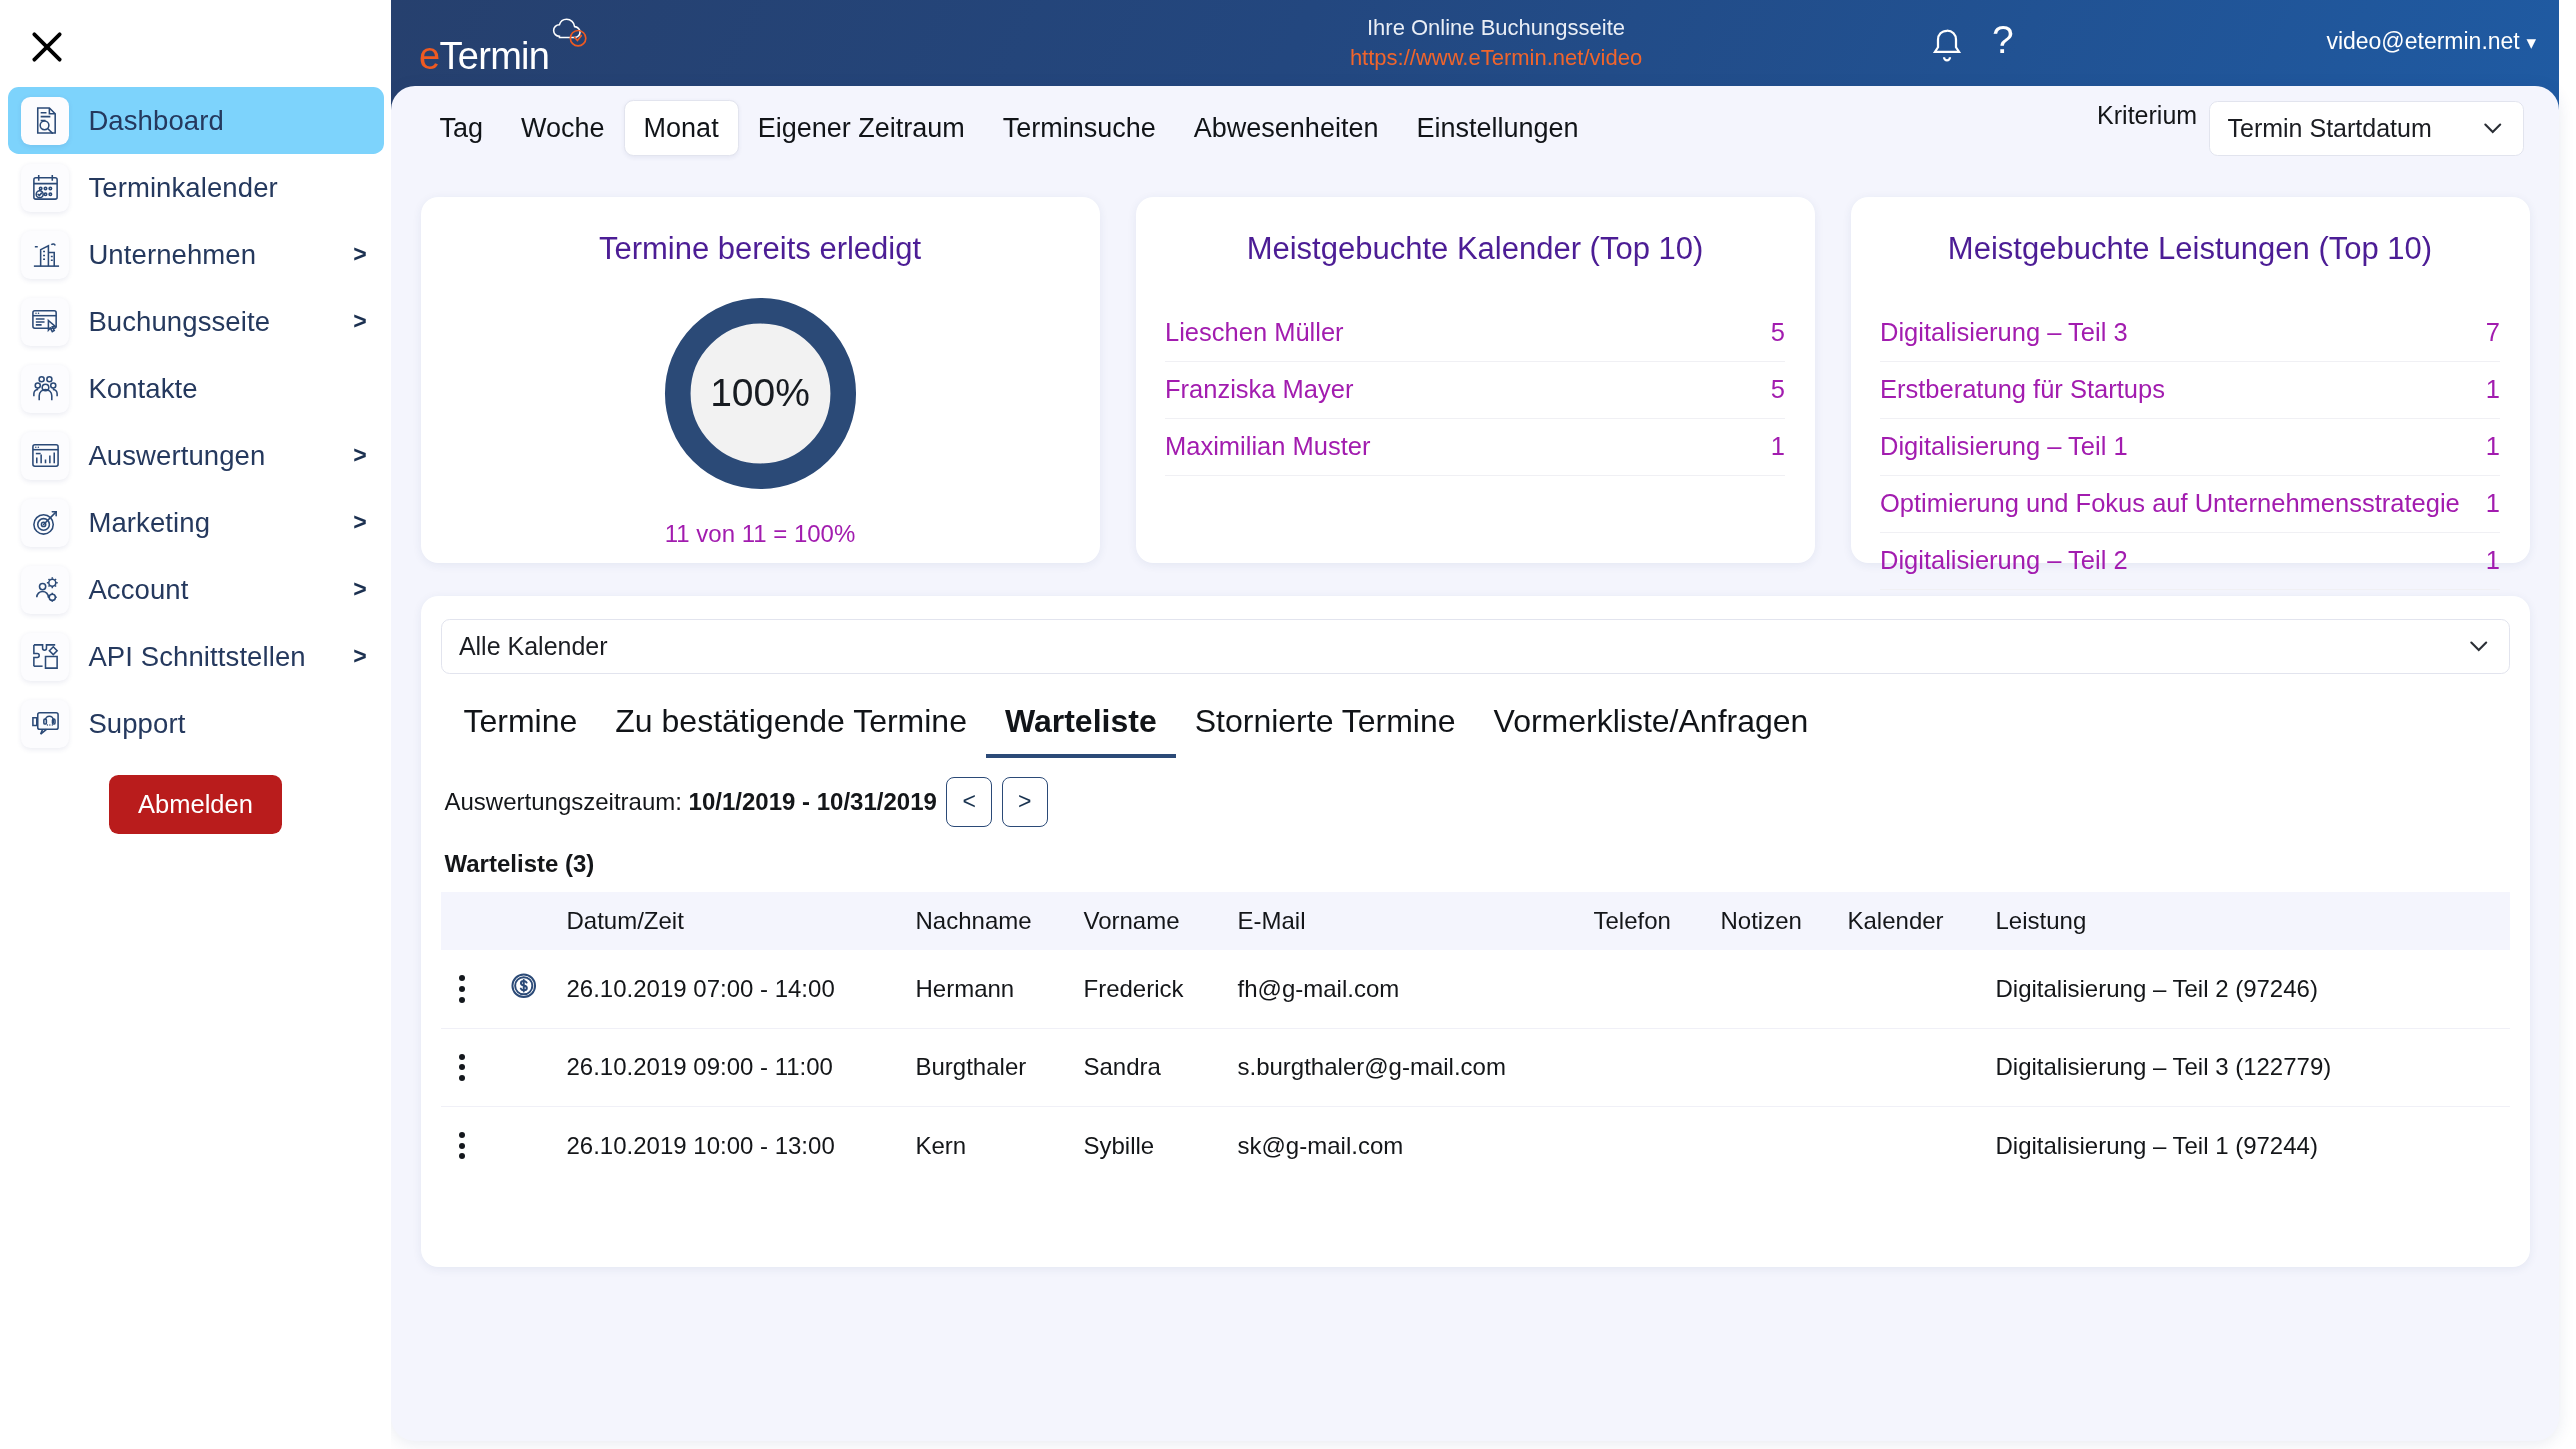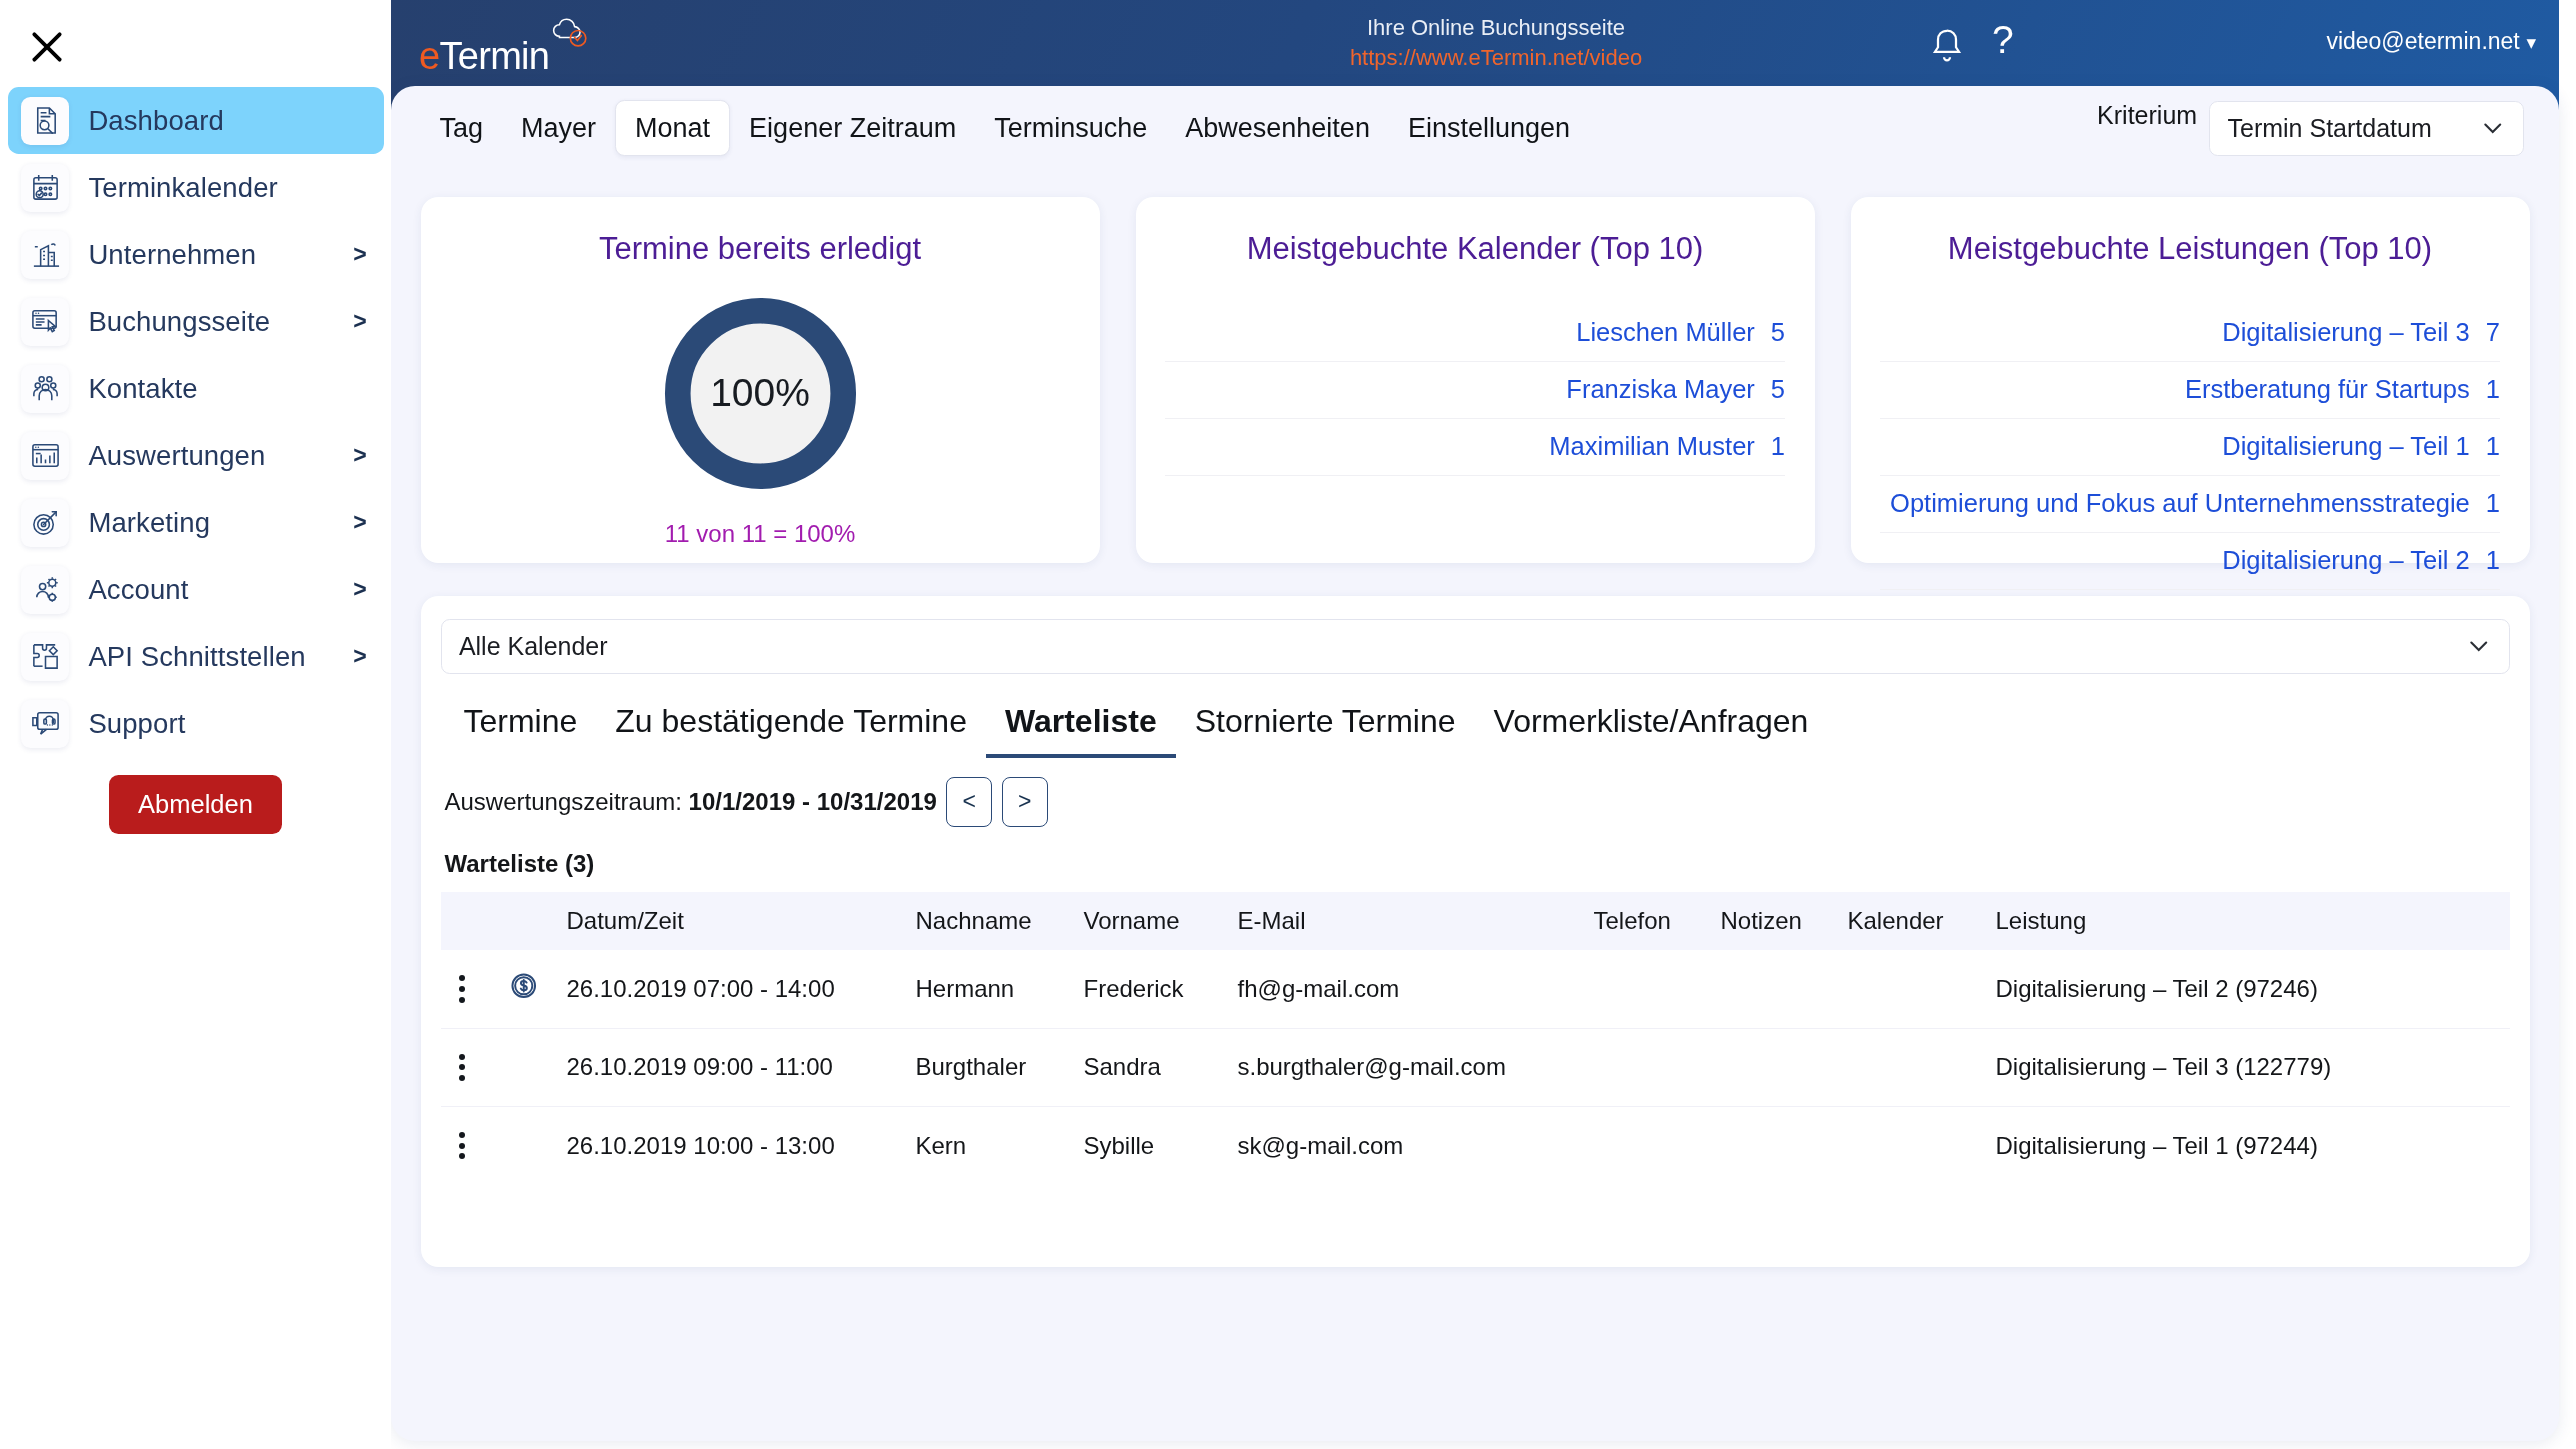--- a/index.html
+++ b/index.html
@@ -128,21 +128,21 @@
   .donut svg { width: 197px; height: 197px; display:block; }
   .donut .pct {
     position: absolute; inset: 0; display: flex; align-items: center; justify-content: center;
     font-size: 39px; color: #181c21;
   }
   .donut-sub { margin-top: 28px; font-size: 24px; color: #a21caf; }
 
   .rank-list { margin-top: 38px; }
   .rank-row {
     display: flex; align-items: center; height: 57px;
-    border-bottom: 1.3px solid #f0f0f4; font-size: 25.5px; color: #1d4ed8; text-align: right;
+    border-bottom: 1.3px solid #f0f0f4; font-size: 25.5px; color: #a21caf;
   }
   .rank-row:first-child { border-top: none; }
   .rank-name { flex: 1 1 auto; white-space: nowrap; }
   .rank-val { flex: 0 0 auto; padding-left: 16px; }
 
   
   .lower {
     position: absolute; left: 29.5px; top: 510px; width: 2109px; height: 671px;
     background: #ffffff; border-radius: 17.4px; box-shadow: 0 2px 9.4px rgba(40,60,120,.08);
     padding: 20px 20px 0 20px;
@@ -386,21 +386,21 @@
 
   <div class="hdr-user">
     <span>video@etermin.net</span><span class="caret">▾</span>
   </div>
 
   <div class="content">
 
     <div class="tabbar">
       <div id="viewtabs" style="display:flex;align-items:center;">
           <div class="tab">Tag</div>
-          <div class="tab">Mayer</div>
+          <div class="tab">Woche</div>
           <div class="tab active">Monat</div>
           <div class="tab">Eigener Zeitraum</div>
           <div class="tab">Terminsuche</div>
           <div class="tab">Abwesenheiten</div>
           <div class="tab">Einstellungen</div>
         </div>
       <div class="krit-wrap">
         <span class="krit-label">Kriterium</span>
         <div class="krit-select">
           <span>Termin Startdatum</span>

